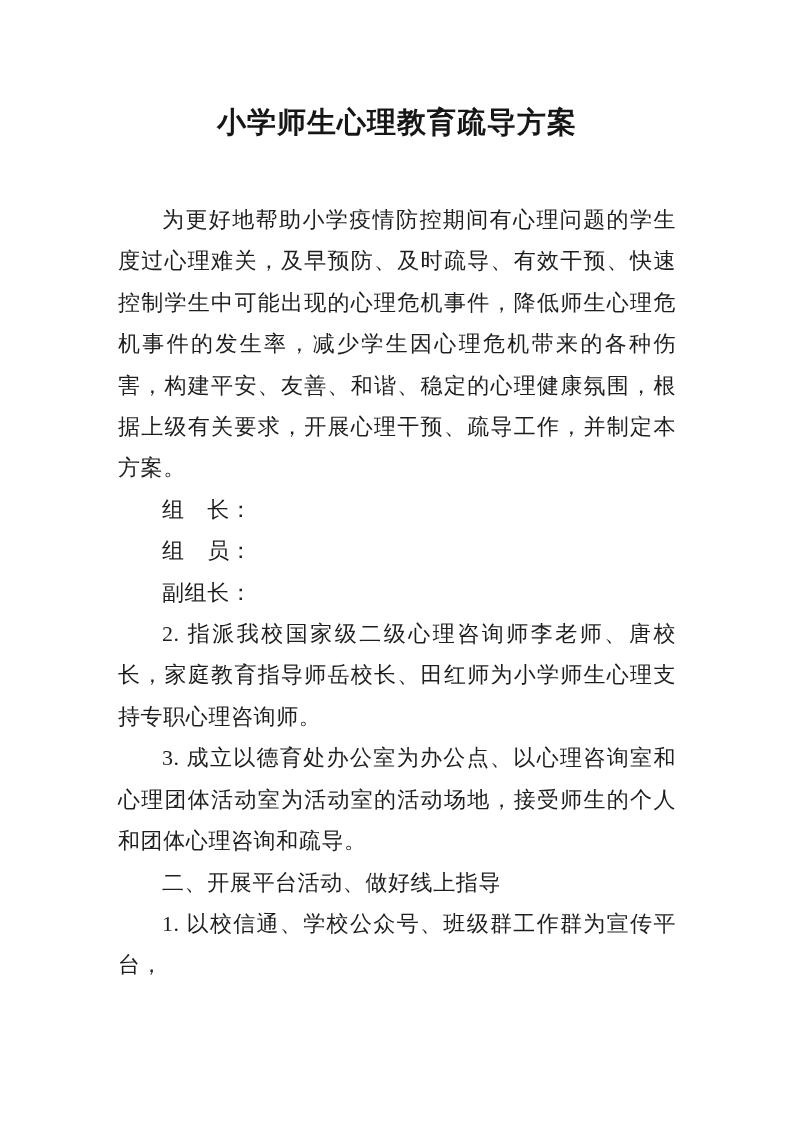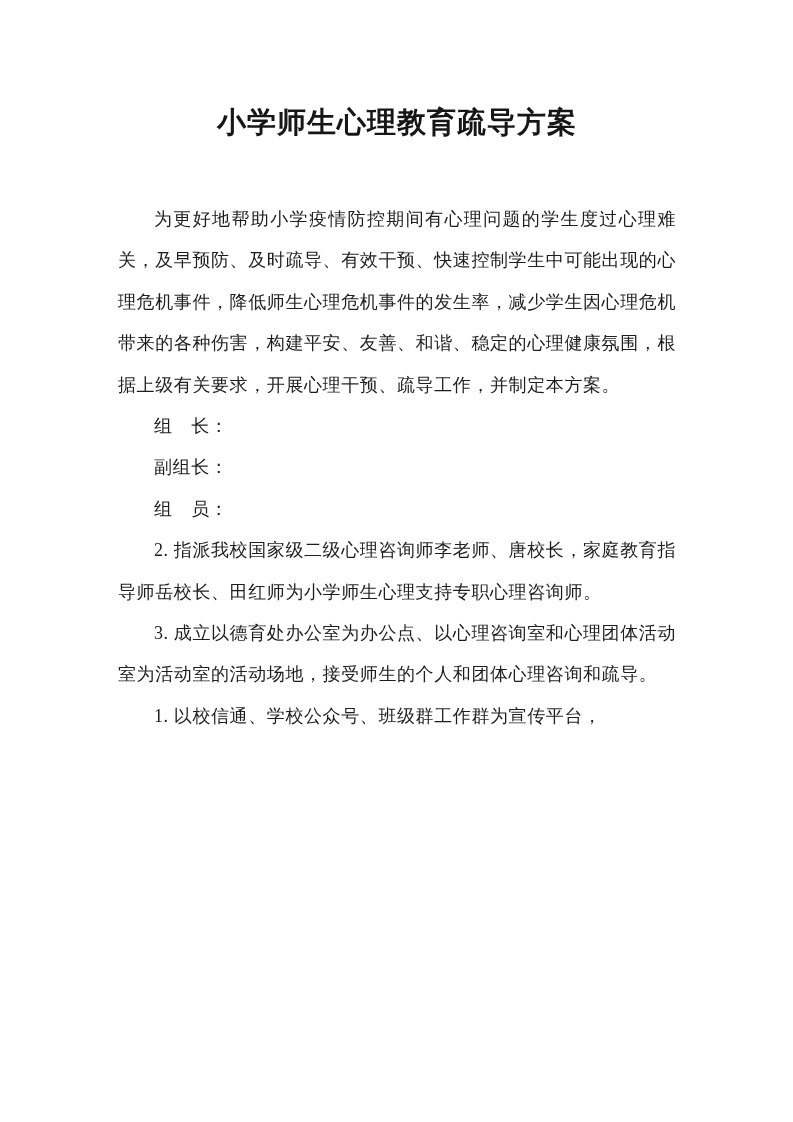--- a/index.html
+++ b/index.html
@@ -23,37 +23,38 @@
     margin: 0 0 54px 0;
     font-size: 29px;
     font-weight: 700;
     line-height: 46px;
     text-align: center;
     letter-spacing: 1px;
     color: #161616;
   }
   .doc-body p {
     margin: 0;
-    font-size: 18px;
+    font-size: 22px;
     line-height: 41.4px;
     letter-spacing: 0.6px;
     text-align: justify;
     text-justify: inter-ideograph;
     text-indent: 2em;
     word-break: break-all;
   }
 </style>
 </head>
 <body>
 
 <div class="page">
   <h1 class="doc-title"><span>小学师生心理教育疏导方案</span></h1>
 
   <div class="doc-body">
     <p>为更好地帮助小学疫情防控期间有心理问题的学生度过心理难关，及早预防、及时疏导、有效干预、快速控制学生中可能出现的心理危机事件，降低师生心理危机事件的发生率，减少学生因心理危机带来的各种伤害，构建平安、友善、和谐、稳定的心理健康氛围，根据上级有关要求，开展心理干预、疏导工作，并制定本方案。</p>
     <p>组　长：</p>
+    <p>组　员：</p>
     <p>副组长：</p>
-    <p>组　员：</p>
     <p>2. 指派我校国家级二级心理咨询师李老师、唐校长，家庭教育指导师岳校长、田红师为小学师生心理支持专职心理咨询师。</p>
     <p>3. 成立以德育处办公室为办公点、以心理咨询室和心理团体活动室为活动室的活动场地，接受师生的个人和团体心理咨询和疏导。</p>
+    <p>二、开展平台活动、做好线上指导</p>
     <p>1. 以校信通、学校公众号、班级群工作群为宣传平台，</p>
   </div>
 </div>
 
 </body></html>

